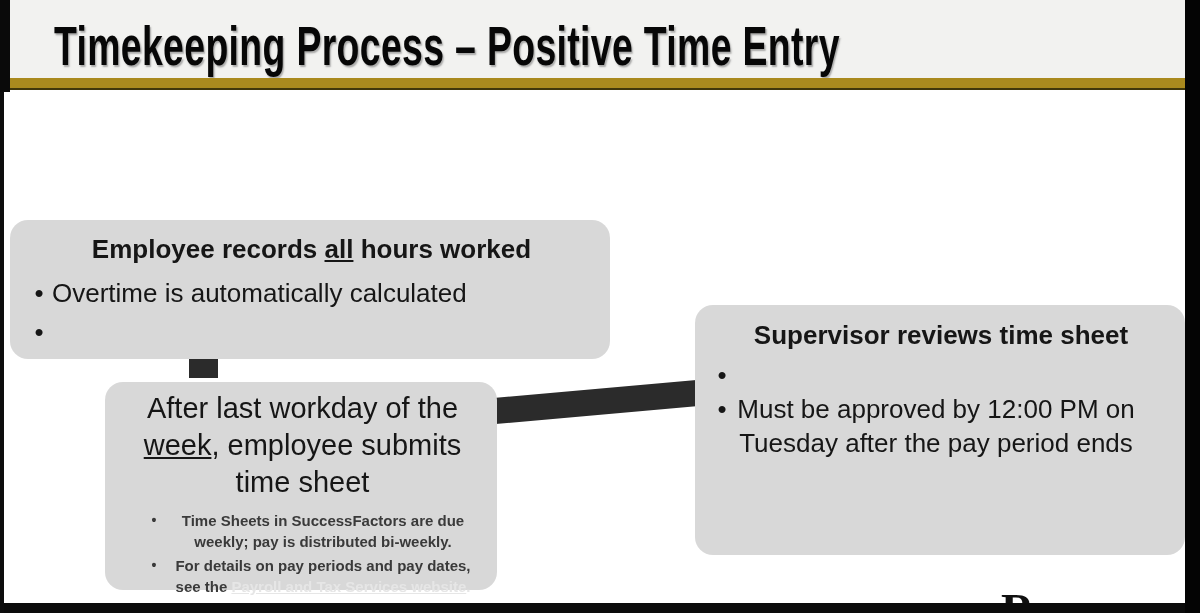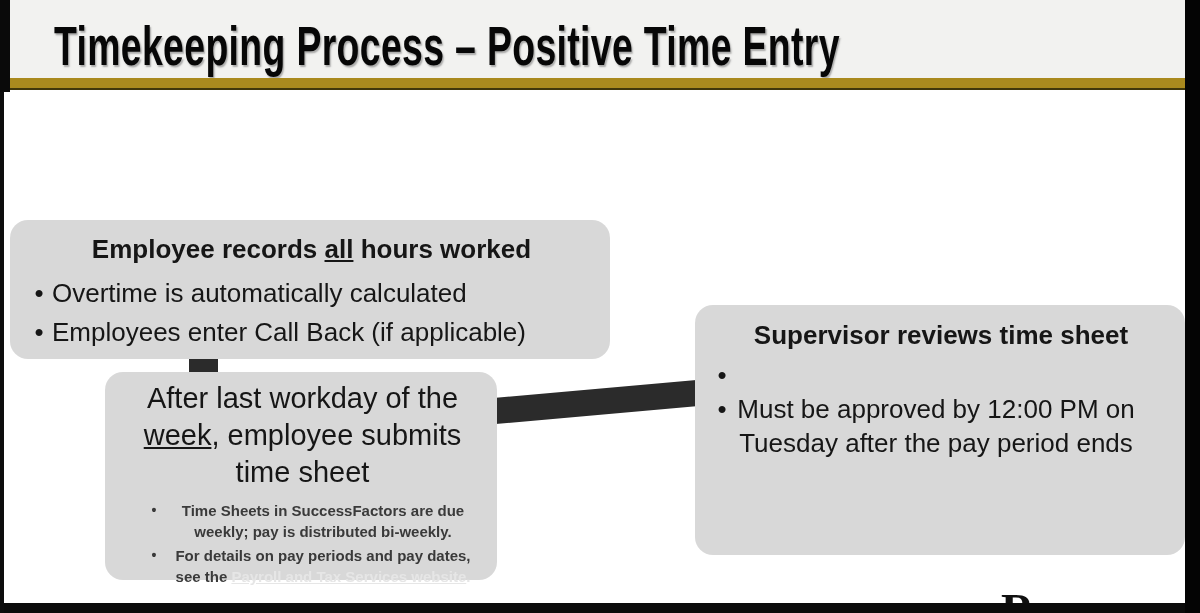--- a/index.html
+++ b/index.html
@@ -39,21 +39,21 @@
     position:absolute; left:1001px; top:588px; z-index:4;
     font-family:"Liberation Serif", serif; font-weight:bold;
     font-size:46px; line-height:1; color:#101010;
   }
   
   .flow-box {
     position:absolute; background:#d8d8d8; border-radius:18px; z-index:2;
     color:#161616;
   }
   .box-records   { left:10px;  top:180px; width:600px; height:139px;margin-top:40px; }
-  .box-submits   { left:105px; top:372px; width:392px; height:208px; }
+  .box-submits   { left:105px; top:382px; width:392px; height:208px; }
   .box-reviews   { left:695px; top:305px; width:490px; height:250px; }
 
   .box-records .bx-heading {
     margin:13px 12px 0 15px; font-size:26px; font-weight:bold; line-height:32px;
   }
   .u { text-decoration:underline; }
   .b { font-weight:normal; }
   .bullet-list { margin-top:9px; }
   .bullet-row { display:flex; align-items:flex-start; padding-left:16px; }
   .box-records .bullet-row { font-size:26px; line-height:39px; }
@@ -110,21 +110,20 @@
       <span class="u">all</span>
       <span>hours worked</span>
     </div>
     <div class="bullet-list">
       <div class="bullet-row">
         <span class="blt">•</span>
         <span>Overtime is automatically calculated</span>
       </div>
       <div class="bullet-row">
         <span class="blt">•</span>
-        <span>Employees enter Call Back (if applicable)</span>
       </div>
     </div>
   </div>
 
   <div class="flow-box box-submits">
     <div class="bx-heading">
       <span>After last workday of the</span><br>
       <span class="u">week</span><span>, </span><span class="b">employee submits</span><br>
       <span class="b">time sheet</span>
     </div>

